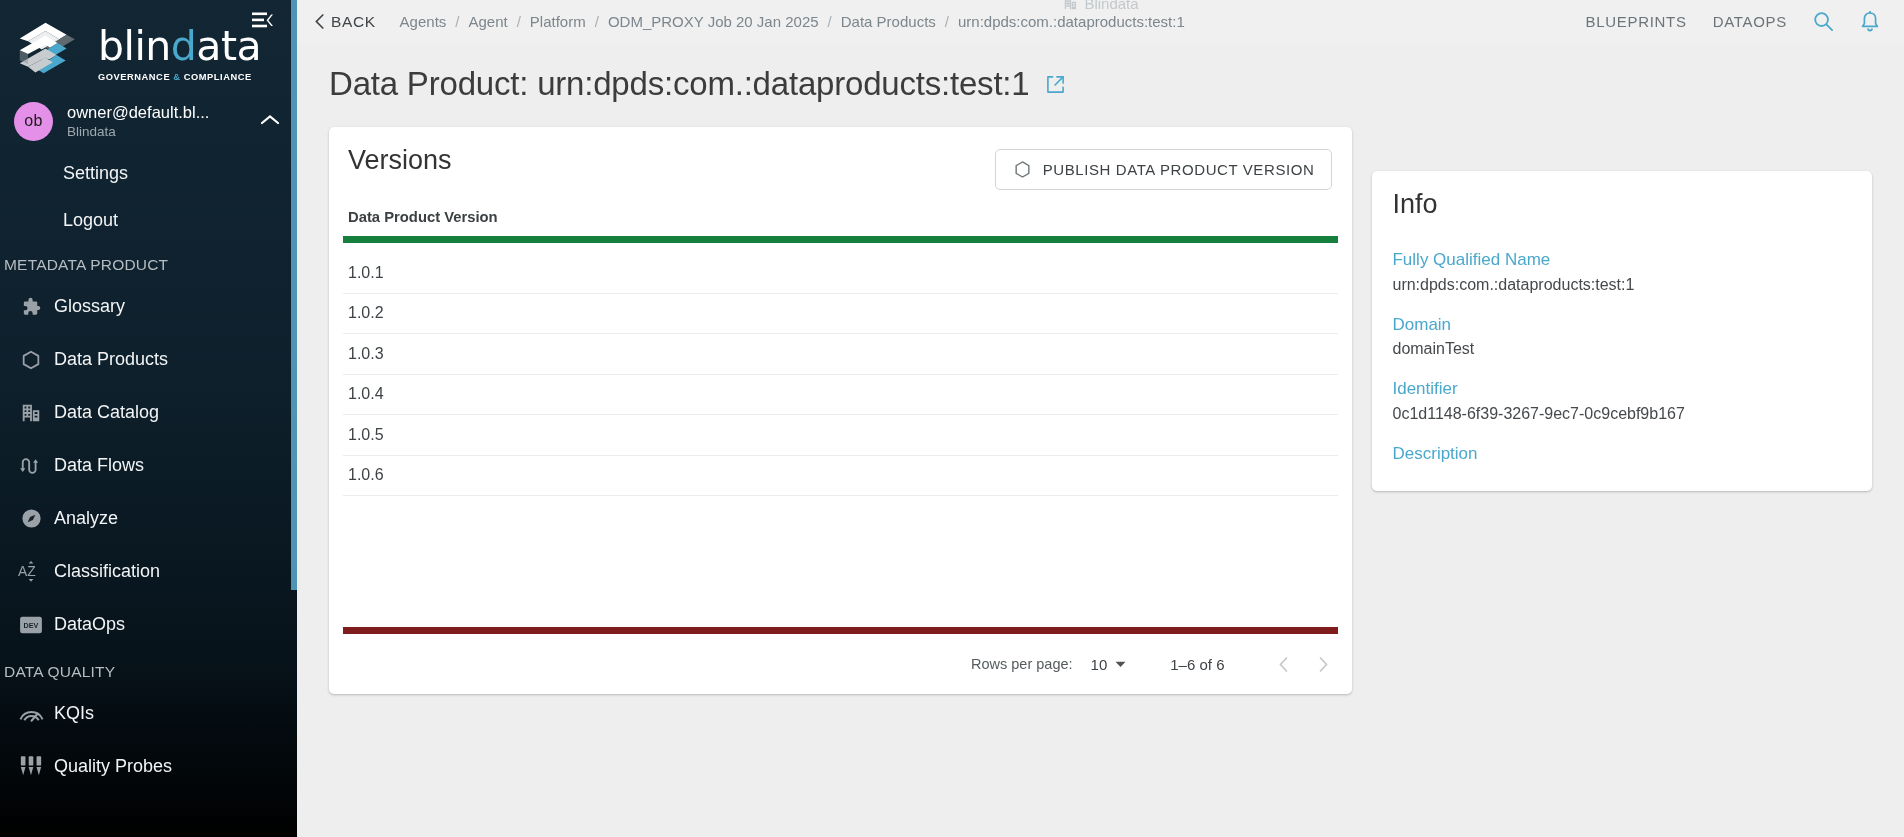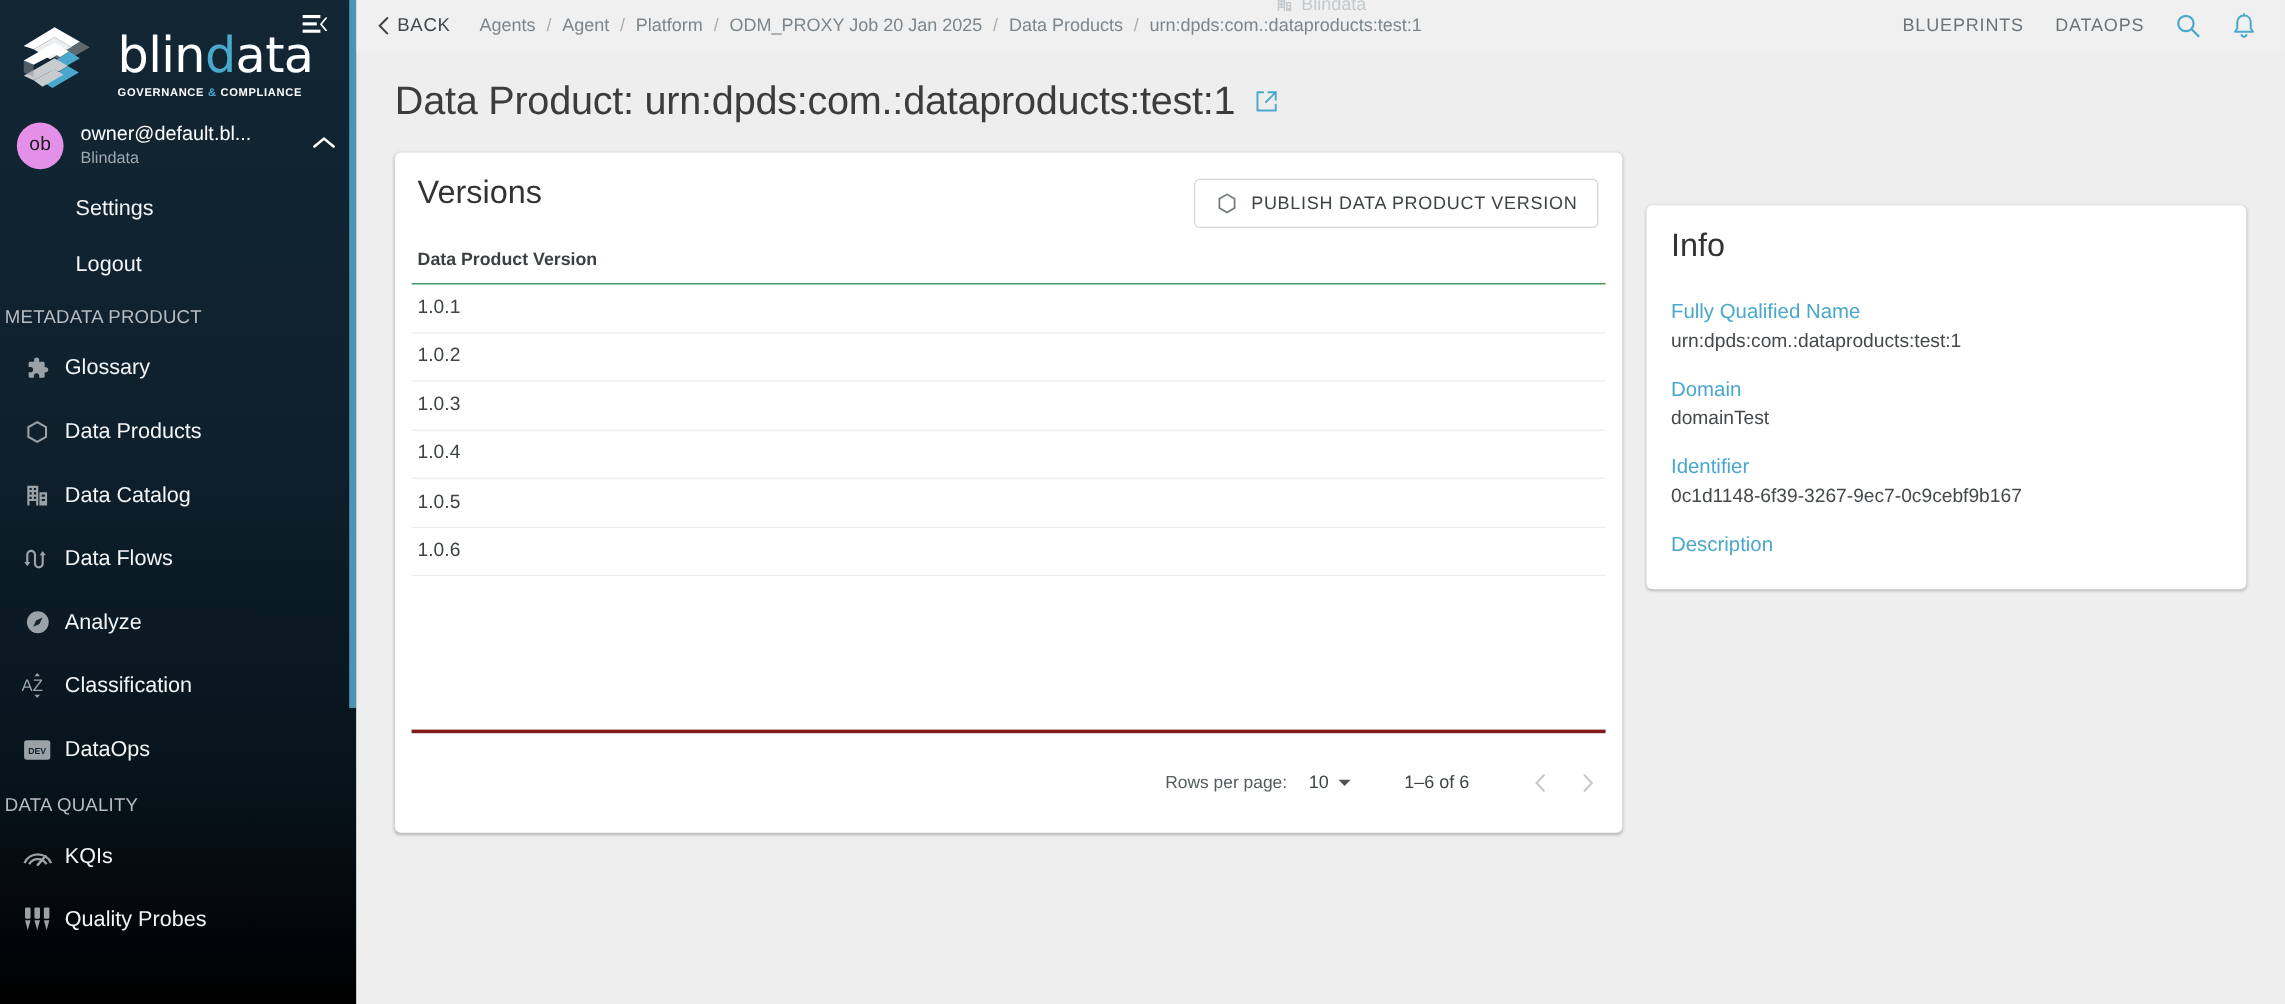--- a/index.html
+++ b/index.html
@@ -140,33 +140,33 @@
   .card-title { font-size: 27px; color: #333333; font-weight: 400; }
   .publish-btn {
     display: flex; align-items: center; gap: 11px;
     border: 1px solid #d3d6d8; border-radius: 5px;
     padding: 10px 17px; background: #ffffff; cursor: pointer;
     font-size: 15px; color: #3d4245; letter-spacing: 0.6px; font-weight: 500;
     margin-top: 4px;
   }
   .table-head {
     padding: 12px 0 11px 19px; font-size: 14.8px;
-    color: #3b4043; font-weight: bold; border-bottom: 1px solid #15803d;
+    color: #3b4043; font-weight: bold; border-bottom: 7px solid #15803d;
     margin: 7px 14px 0 14px; padding-left: 5px;
   }
-  .rows { margin: 0 14px; }
+  .rows { margin: 10px 14px; }
   .row {
     height: 40.5px; display: flex; align-items: center;
     padding-left: 5px; font-size: 16px; color: #3e4346;
     border-bottom: 1px solid #ececec; cursor: pointer;
   }
   .table-spacer { flex: 1; }
   .pager {
-    border-top: 3px solid #7f1d1d; margin: 0 14px;
-    height: 86px; display: flex; align-items: center;
+    border-top: 7px solid #7f1d1d; margin: 0 14px;
+    height: 67px; display: flex; align-items: center;
     justify-content: flex-end; gap: 0px; padding-right: 2px;
   }
   .pager-label { font-size: 14.5px; color: #555b5e; }
   .pager-select {
     display: flex; align-items: center; gap: 8px; cursor: pointer;
     font-size: 15px; color: #3e4346; margin-left: 18px;
   }
   .pager-count { font-size: 15px; color: #3e4346; margin-left: 44px; }
   .pager-nav { display: flex; gap: 14px; margin-left: 46px; }
   .pg-btn {

